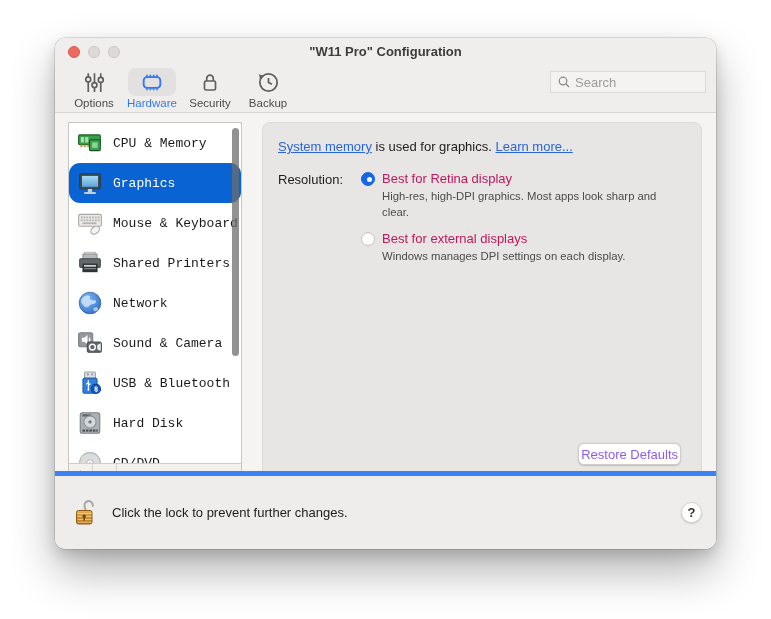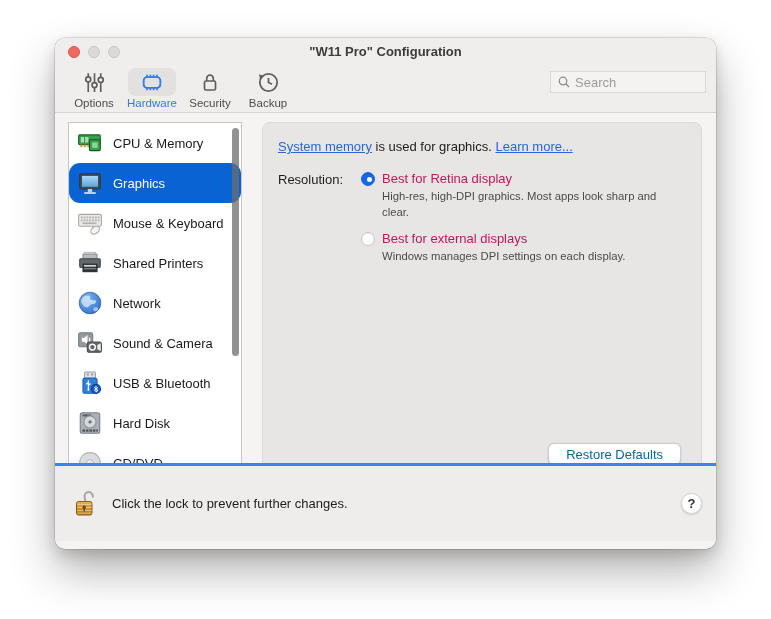--- a/index.html
+++ b/index.html
@@ -36,21 +36,21 @@
     background:#f5f3f1; border:1px solid #dcdad8; border-radius:0;
     display:flex; align-items:center; padding:0 6px; gap:4px;
   }
   .searchfield input { border:none; outline:none; background:transparent; font-size:13px; color:#3c3c3c; width:100%; font-family:inherit; }
   .searchfield input::placeholder { color:#9e9c9a; }
 
   
   .sidebox { position:absolute; left:13px; top:84px; width:174px; height:362px; background:#ffffff; border:1px solid #c8c6c4; }
   .sidelist { position:relative; height:340px; overflow:hidden; }
   .srow { display:flex; align-items:center; height:40px; padding-left:8px; gap:10px; }
-  .srow .slabel { font-size:13px; color:#1a1a1a; }
+  .srow .slabel { font-size:13px; color:#1a1a1a;font-family:Liberation Mono, monospace; }
   .srow.selected { background:#0a63d2;border-radius:11px; }
   .srow.selected .slabel { color:#ffffff; }
   .sicon { width:26px; height:26px; flex:0 0 26px; display:flex; align-items:center; justify-content:center; }
   .scrollthumb { position:absolute; right:2px; top:5px; width:7px; height:228px; border-radius:4px; background:rgba(110,110,110,.75); }
   .addbar { height:20px; border-top:1px solid #cfcdcb; background:#f3f1ef; display:flex; align-items:stretch; }
   .abtn { width:24px; display:flex; align-items:center; justify-content:center; font-size:15px; border-right:1px solid #d5d3d1; }
   .abtn.add { color:#333333; }
   .abtn.remove { color:#bdbbb9; }
 
   
@@ -64,28 +64,28 @@
   .reslabel { width:83px; flex:0 0 83px; font-size:13px; color:#1c1c1c; padding-top:1px; }
   .options { display:flex; flex-direction:column; gap:11px; }
   .opt { display:flex; flex-direction:column; }
   .optmain { display:flex; align-items:center; gap:7px; }
   .radio { width:14px; height:14px; border-radius:50%; background:#ffffff; border:1px solid #c6c4c2; box-shadow:inset 0 1px 1px rgba(0,0,0,.06); flex:0 0 14px; }
   .radio.on { background:#1667e8; border-color:#1667e8; position:relative; }
   .radio.on::after { content:""; position:absolute; left:4.5px; top:4.5px; width:5px; height:5px; border-radius:50%; background:#ffffff; }
   .optlabel { font-size:13px; color:#be185d; }
   .optdesc { font-size:11.3px; color:#4b4b4b; line-height:1.38; margin:3px 0 0 21px; max-width:335px; }
   .restore {
-    position:absolute; right:20px; bottom:16px; height:22px; padding:0 17px;
+    position:absolute; right:20px; bottom:16px; height:22px; padding:0 2px;
     background:#ffffff; border:0.5px solid #d0cecd; border-radius:6px;
     box-shadow:0 0.5px 1.5px rgba(0,0,0,.18);
-    font-size:13px; color:#0369a1; font-family:inherit; display:flex; align-items:center;
+    font-size:13px; color:#8b5cf6; font-family:inherit; display:flex; align-items:center;
   }
 
   
-  .footer { position:absolute; left:0; bottom:8px; width:100%; height:78px; background:#efedeb; border-top:3px solid #3b82f6; display:flex; align-items:center; padding:0 14px 0 18px; }
+  .footer { position:absolute; left:0; bottom:0; width:100%; height:78px; background:#efedeb; border-top:5px solid #3b82f6; display:flex; align-items:center; padding:0 14px 0 18px; }
   .locktext { font-size:13px; color:#1c1c1c; margin-left:12px; }
   .helpbtn {
     margin-left:auto; width:21px; height:21px; border-radius:50%; background:#ffffff;
     border:0.5px solid #d4d2d0; box-shadow:0 1px 2px rgba(0,0,0,.15);
     display:flex; align-items:center; justify-content:center;
     font-size:13px; font-weight:bold; color:#333333;
   }
   svg { display:block; }
 </style>
 </head>

